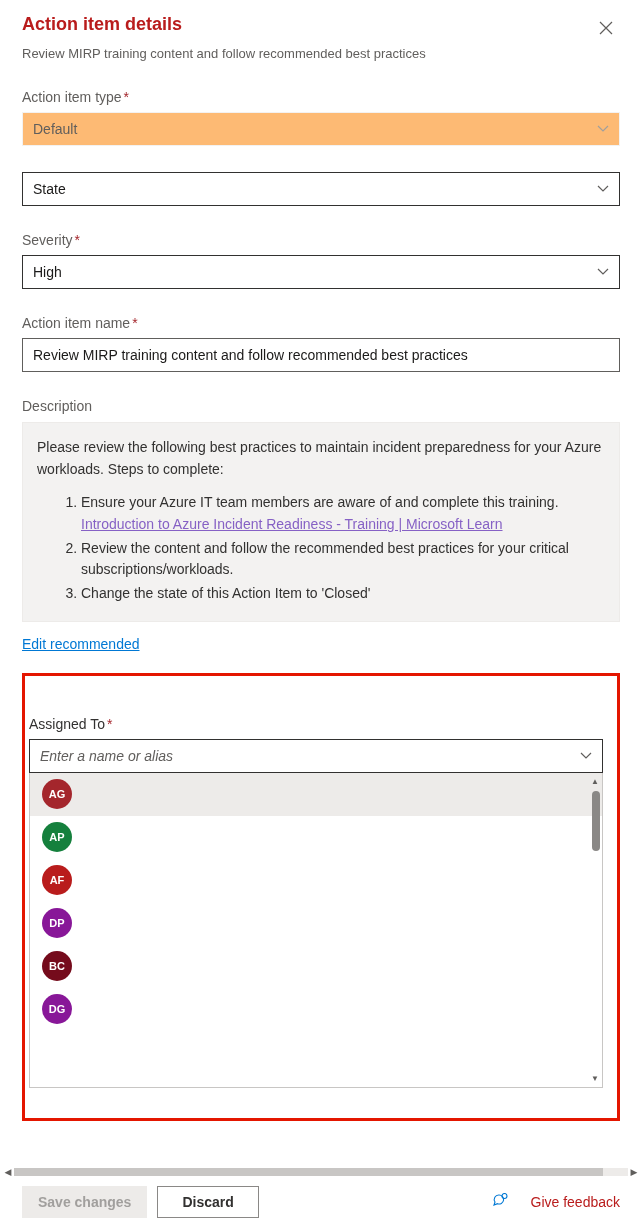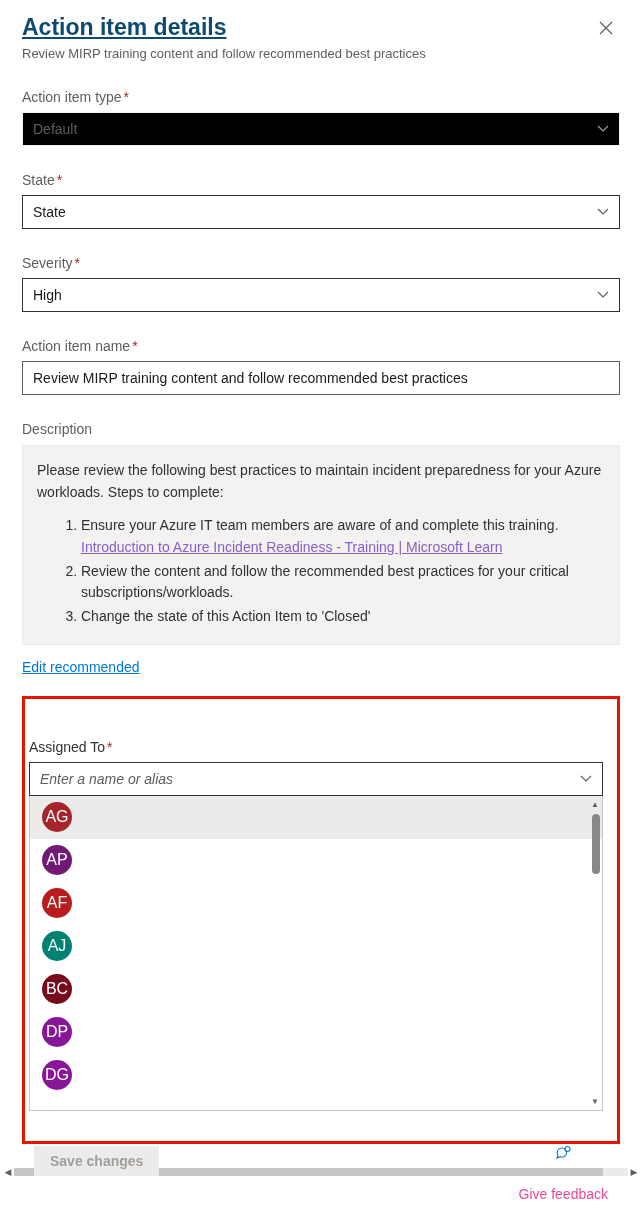--- a/index.html
+++ b/index.html
@@ -18,24 +18,23 @@
   .panel {
     padding: 14px 22px 10px 22px;
   }
   .header {
     display: flex;
     justify-content: space-between;
     align-items: flex-start;
     margin-bottom: 4px;
   }
   .title {
-    font-size: 23px;
+    font-size: 18px;
     font-weight: 600;
-    color: #0c4a6e;
-    text-decoration: underline;
+    color: #b91c1c;
   }
   .close-btn {
     cursor: pointer;
     width: 28px;
     height: 28px;
     display: flex;
     align-items: center;
     justify-content: center;
     font-size: 18px;
     color: #605e5c;
@@ -61,21 +60,21 @@
     width: 100%;
     height: 34px;
     display: flex;
     justify-content: space-between;
     align-items: center;
     padding: 0 10px;
     font-size: 14px;
     cursor: pointer;
   }
   .select-disabled {
-    background: #000000;
+    background: #fdba74;
     border: 1px solid #f3f2f1;
     color: #605e5c;
   }
   .select-normal {
     border: 1px solid #323130;
     color: #1b1a19;
   }
   .chevron {
     font-size: 12px;
     color: #605e5c;
@@ -162,22 +161,22 @@
   }
   .avatar {
     width: 30px;
     height: 30px;
     border-radius: 50%;
     display: flex;
     align-items: center;
     justify-content: center;
     flex-shrink: 0;
     color: #fff;
-    font-size: 16px;
-    font-weight: 400;
+    font-size: 11px;
+    font-weight: 700;
   }
   .scrollbar-track {
     position: absolute;
     top: 4px;
     right: 2px;
     width: 10px;
     height: calc(100% - 8px);
     display: flex;
     flex-direction: column;
     align-items: center;
@@ -221,27 +220,27 @@
   .h-thumb {
     position: absolute;
     left: 0;
     top: 0;
     height: 100%;
     width: 96%;
     background: #c8c6c4;
   }
   .footer {
     position: absolute;
-    bottom: 16px;
+    bottom: 0;
     left: 0;
     width: 100%;
-    padding: 12px 34px;
+    padding: 12px 22px;
     display: flex;
     justify-content: space-between;
-    align-items: flex-start;
+    align-items: center;
   }
   .footer-buttons {
     display: flex;
     gap: 10px;
   }
   .btn-save {
     padding: 7px 16px;
     border: none;
     background: #edebe9;
     color: #a19f9d;
@@ -252,27 +251,26 @@
   .btn-discard {
     padding: 7px 24px;
     border: 1px solid #8a8886;
     background: #fff;
     color: #323130;
     font-size: 14px;
     font-weight: 600;
     cursor: pointer;
   }
   .feedback-link {
-    color: #ec4899;
+    color: #b91c1c;
     font-size: 14px;
     display: flex;
     align-items: center;
     gap: 22px;
     text-decoration: none;
-    flex-direction: column;
   }
   .feedback-icon {
     font-size: 15px;
   }
 </style>
 </head>
 <body>
 
 <div class="panel">
   <div class="header">
@@ -291,21 +289,20 @@
       <span>Default</span>
       <span class="chevron">
         <svg width="12" height="8" viewBox="0 0 12 8">
             <path d="M1 1 L6 6 L11 1" stroke="#a19f9d" stroke-width="1.2" fill="none"></path>
           </svg>
       </span>
     </div>
   </div>
 
   <div class="field-group">
-    <div class="field-label"><span>State</span><span class="required">*</span></div>
     <div class="select-box select-normal">
       <span>State</span>
       <span class="chevron">
         <svg width="12" height="8" viewBox="0 0 12 8">
             <path d="M1 1 L6 6 L11 1" stroke="#605e5c" stroke-width="1.2" fill="none"></path>
           </svg>
       </span>
     </div>
   </div>
 
@@ -347,33 +344,30 @@
         <svg width="12" height="8" viewBox="0 0 12 8">
             <path d="M1 1 L6 6 L11 1" stroke="#605e5c" stroke-width="1.2" fill="none"></path>
           </svg>
       </span>
     </div>
     <div class="dropdown-list" id="dd-list">
       <div class="dd-item dd-selected">
           <div class="avatar" style="background: rgb(164, 38, 44);">AG</div>
         </div>
         <div class="dd-item">
-          <div class="avatar" style="background: #701a75;">AP</div>
+          <div class="avatar" style="background: #15803d;">AP</div>
         </div>
         <div class="dd-item">
           <div class="avatar" style="background: #b91c1c;">AF</div>
         </div>
         <div class="dd-item">
-          <div class="avatar" style="background: rgb(0, 130, 114);">AJ</div>
+          <div class="avatar" style="background: rgb(136, 23, 152);">DP</div>
         </div>
         <div class="dd-item">
           <div class="avatar" style="background: rgb(117, 11, 28);">BC</div>
-        </div>
-        <div class="dd-item">
-          <div class="avatar" style="background: rgb(136, 23, 152);">DP</div>
         </div>
         <div class="dd-item">
           <div class="avatar" style="background: rgb(136, 23, 152);">DG</div>
         </div>
         <div class="scrollbar-track">
         <span class="scroll-arrow">▲</span>
         <div class="scroll-thumb"></div>
         <span class="scroll-arrow">▼</span>
       </div>
     </div>
@@ -385,20 +379,21 @@
   <span class="h-arrow">◀</span>
   <div class="h-track">
       <div class="h-thumb"></div>
     </div>
   <span class="h-arrow">▶</span>
 </div>
 
 <div class="footer">
   <div class="footer-buttons">
     <button class="btn-save">Save changes</button>
+    <button class="btn-discard">Discard</button>
   </div>
   <a href="#" class="feedback-link">
     <span class="feedback-icon">
       <svg width="17" height="15" viewBox="0 0 17 15">
           <path d="M7 2 a4.5 4.5 0 1 1 -1.5 8.7 L2 12 l1-3 A4.5 4.5 0 0 1 7 2" fill="none" stroke="#0078d4" stroke-width="1.1"></path>
           <circle cx="12.5" cy="3" r="2.5" fill="none" stroke="#0078d4" stroke-width="1.1"></circle>
         </svg>
     </span>
     <span>Give feedback</span>
   </a>

